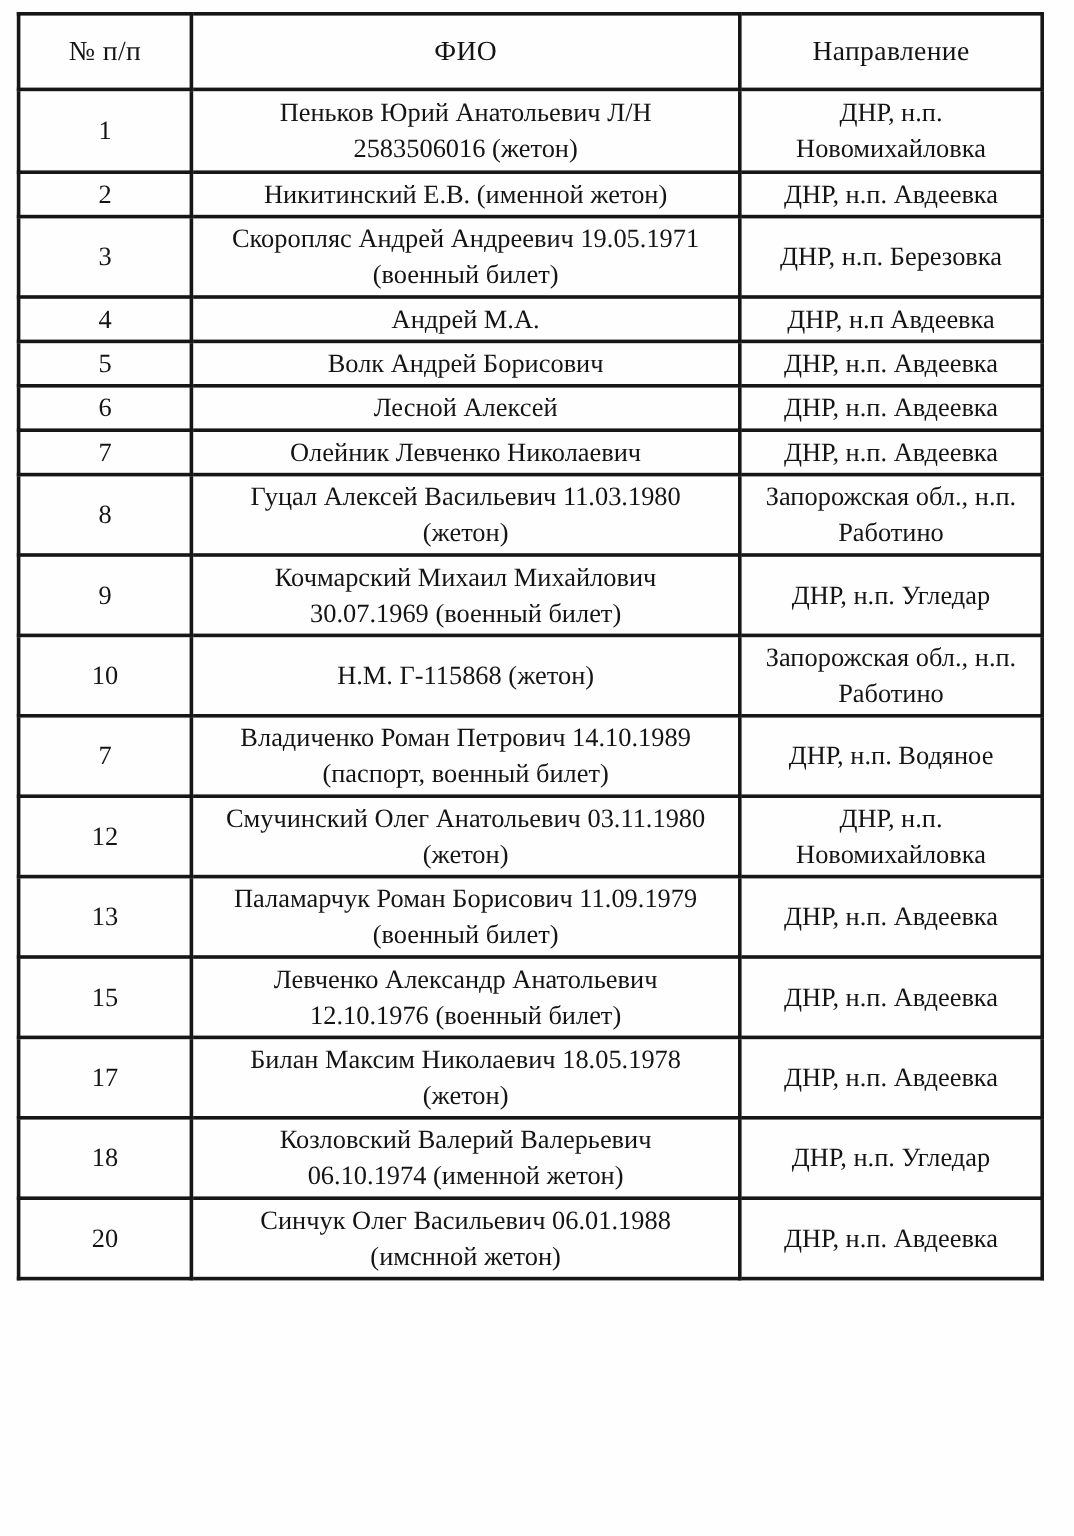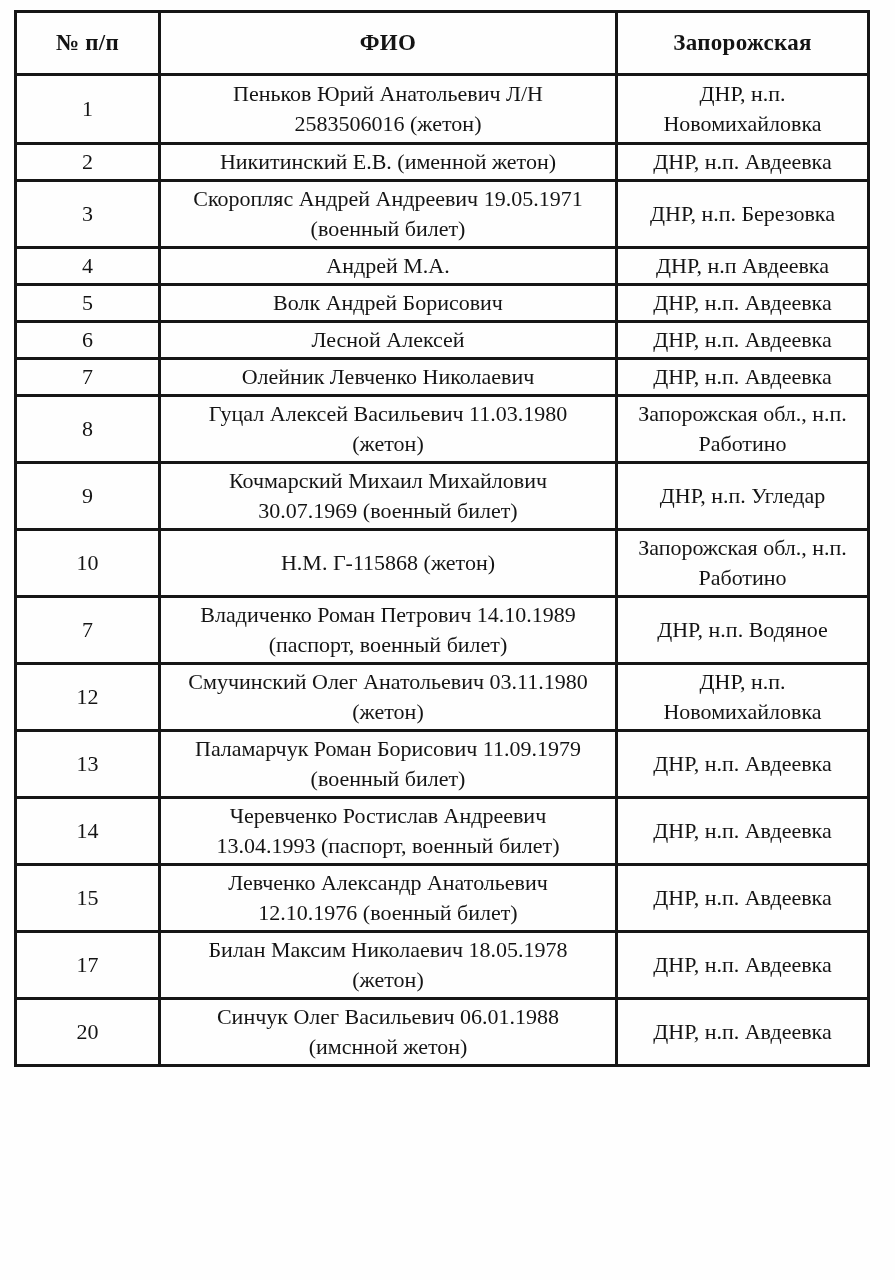--- a/index.html
+++ b/index.html
@@ -29,21 +29,21 @@
   .doc-table th, .doc-table td {
     border: 3px solid #161616;
     text-align: center;
     vertical-align: middle;
     padding: 2px 6px;
     white-space: pre-line;
     overflow: hidden;
   }
   .doc-table th {
     font-size: 23px;
-    font-weight: bold;
+    font-weight: normal;
     height: 56px;
     letter-spacing: 0.3px;
     text-align: center;
   }
   .doc-table td {
     font-size: 22px;
     line-height: 30px;
     height: 27px;
   }
   
@@ -73,21 +73,21 @@
   <table class="doc-table">
     <colgroup>
       <col class="c-num">
       <col class="c-fio">
       <col class="c-dir">
     </colgroup>
     <thead>
       <tr>
         <th>№ п/п</th>
         <th>ФИО</th>
-        <th>Запорожская</th>
+        <th>Направление</th>
       </tr>
     </thead>
     <tbody>
   <tr>
     <td>1</td>
     <td>Пеньков Юрий Анатольевич Л/Н
 2583506016 (жетон)</td>
     <td>ДНР, н.п.
 Новомихайловка</td>
   </tr>
@@ -166,42 +166,42 @@
 Новомихайловка</td>
   </tr>
 
   <tr>
     <td>13</td>
     <td>Паламарчук Роман Борисович 11.09.1979
 (военный билет)</td>
     <td>ДНР, н.п. Авдеевка</td>
   </tr>
 
-  <tr>
-    <td>14</td>
-    <td>Черевченко Ростислав Андреевич
-13.04.1993 (паспорт, военный билет)</td>
-    <td>ДНР, н.п. Авдеевка</td>
-  </tr>
 
   <tr>
     <td>15</td>
     <td>Левченко Александр Анатольевич
 12.10.1976 (военный билет)</td>
     <td>ДНР, н.п. Авдеевка</td>
   </tr>
 
 
   <tr>
     <td>17</td>
     <td>Билан Максим Николаевич 18.05.1978
 (жетон)</td>
     <td>ДНР, н.п. Авдеевка</td>
   </tr>
 
+  <tr>
+    <td>18</td>
+    <td>Козловский Валерий Валерьевич
+06.10.1974 (именной жетон)</td>
+    <td>ДНР, н.п. Угледар</td>
+  </tr>
 
 
   <tr>
     <td>20</td>
     <td>Синчук Олег Васильевич 06.01.1988
 (имснной жетон)</td>
     <td>ДНР, н.п. Авдеевка</td>
   </tr>
 </tbody>
   </table>

